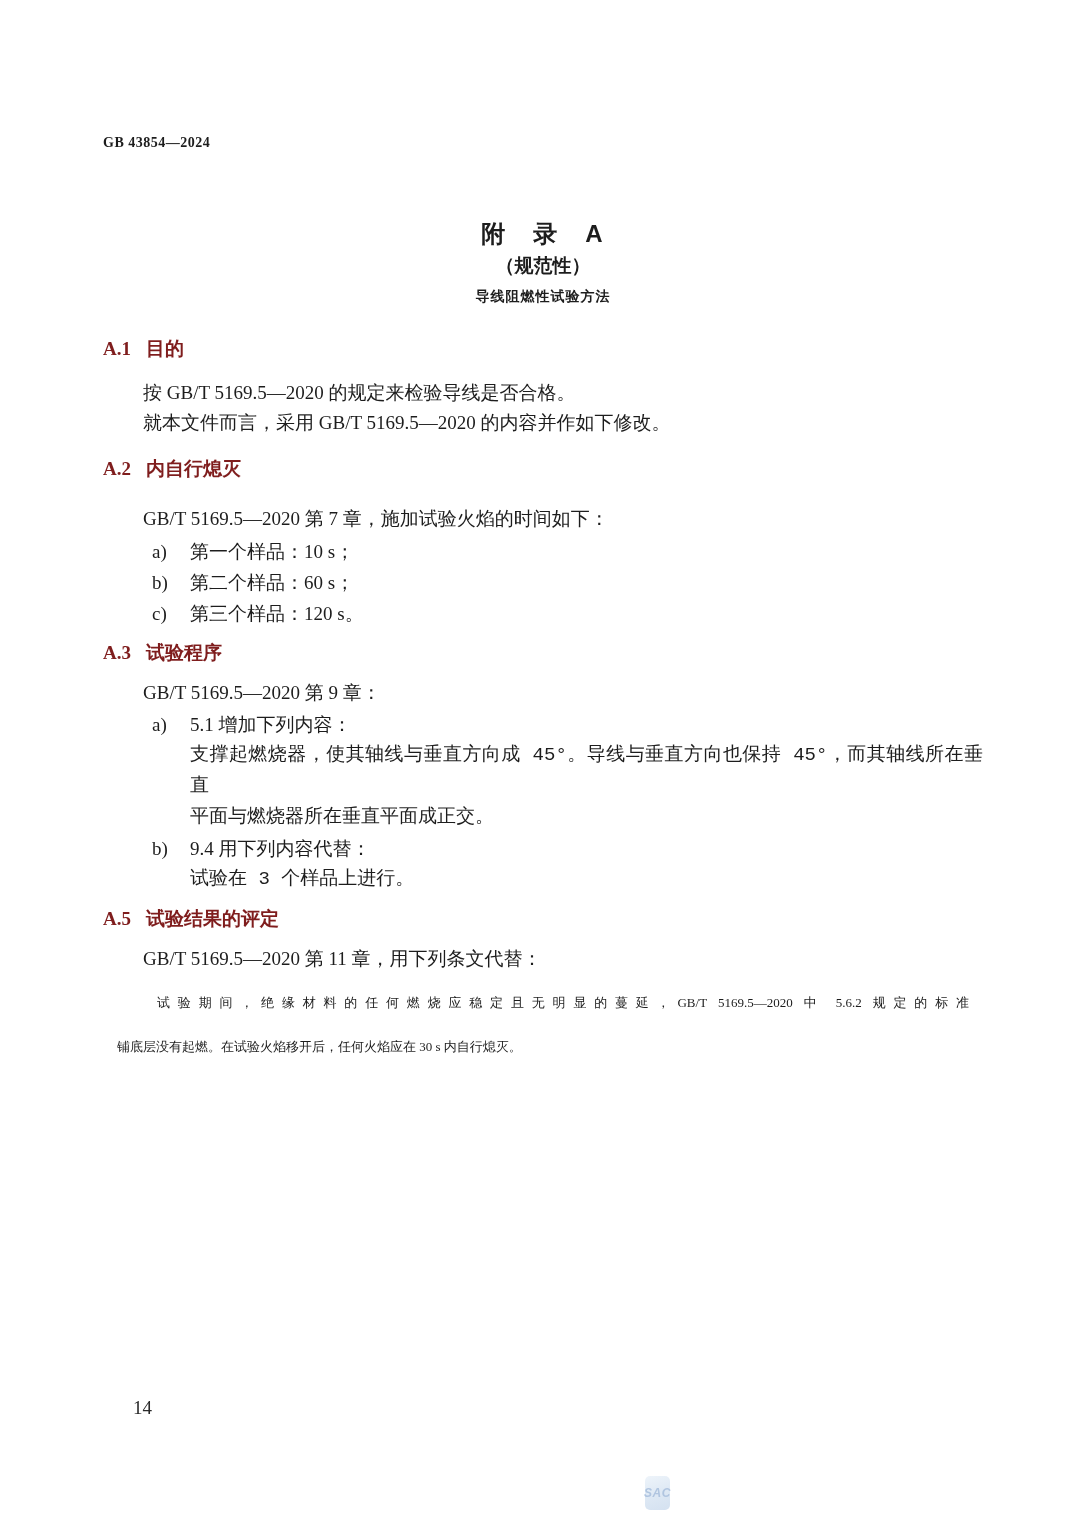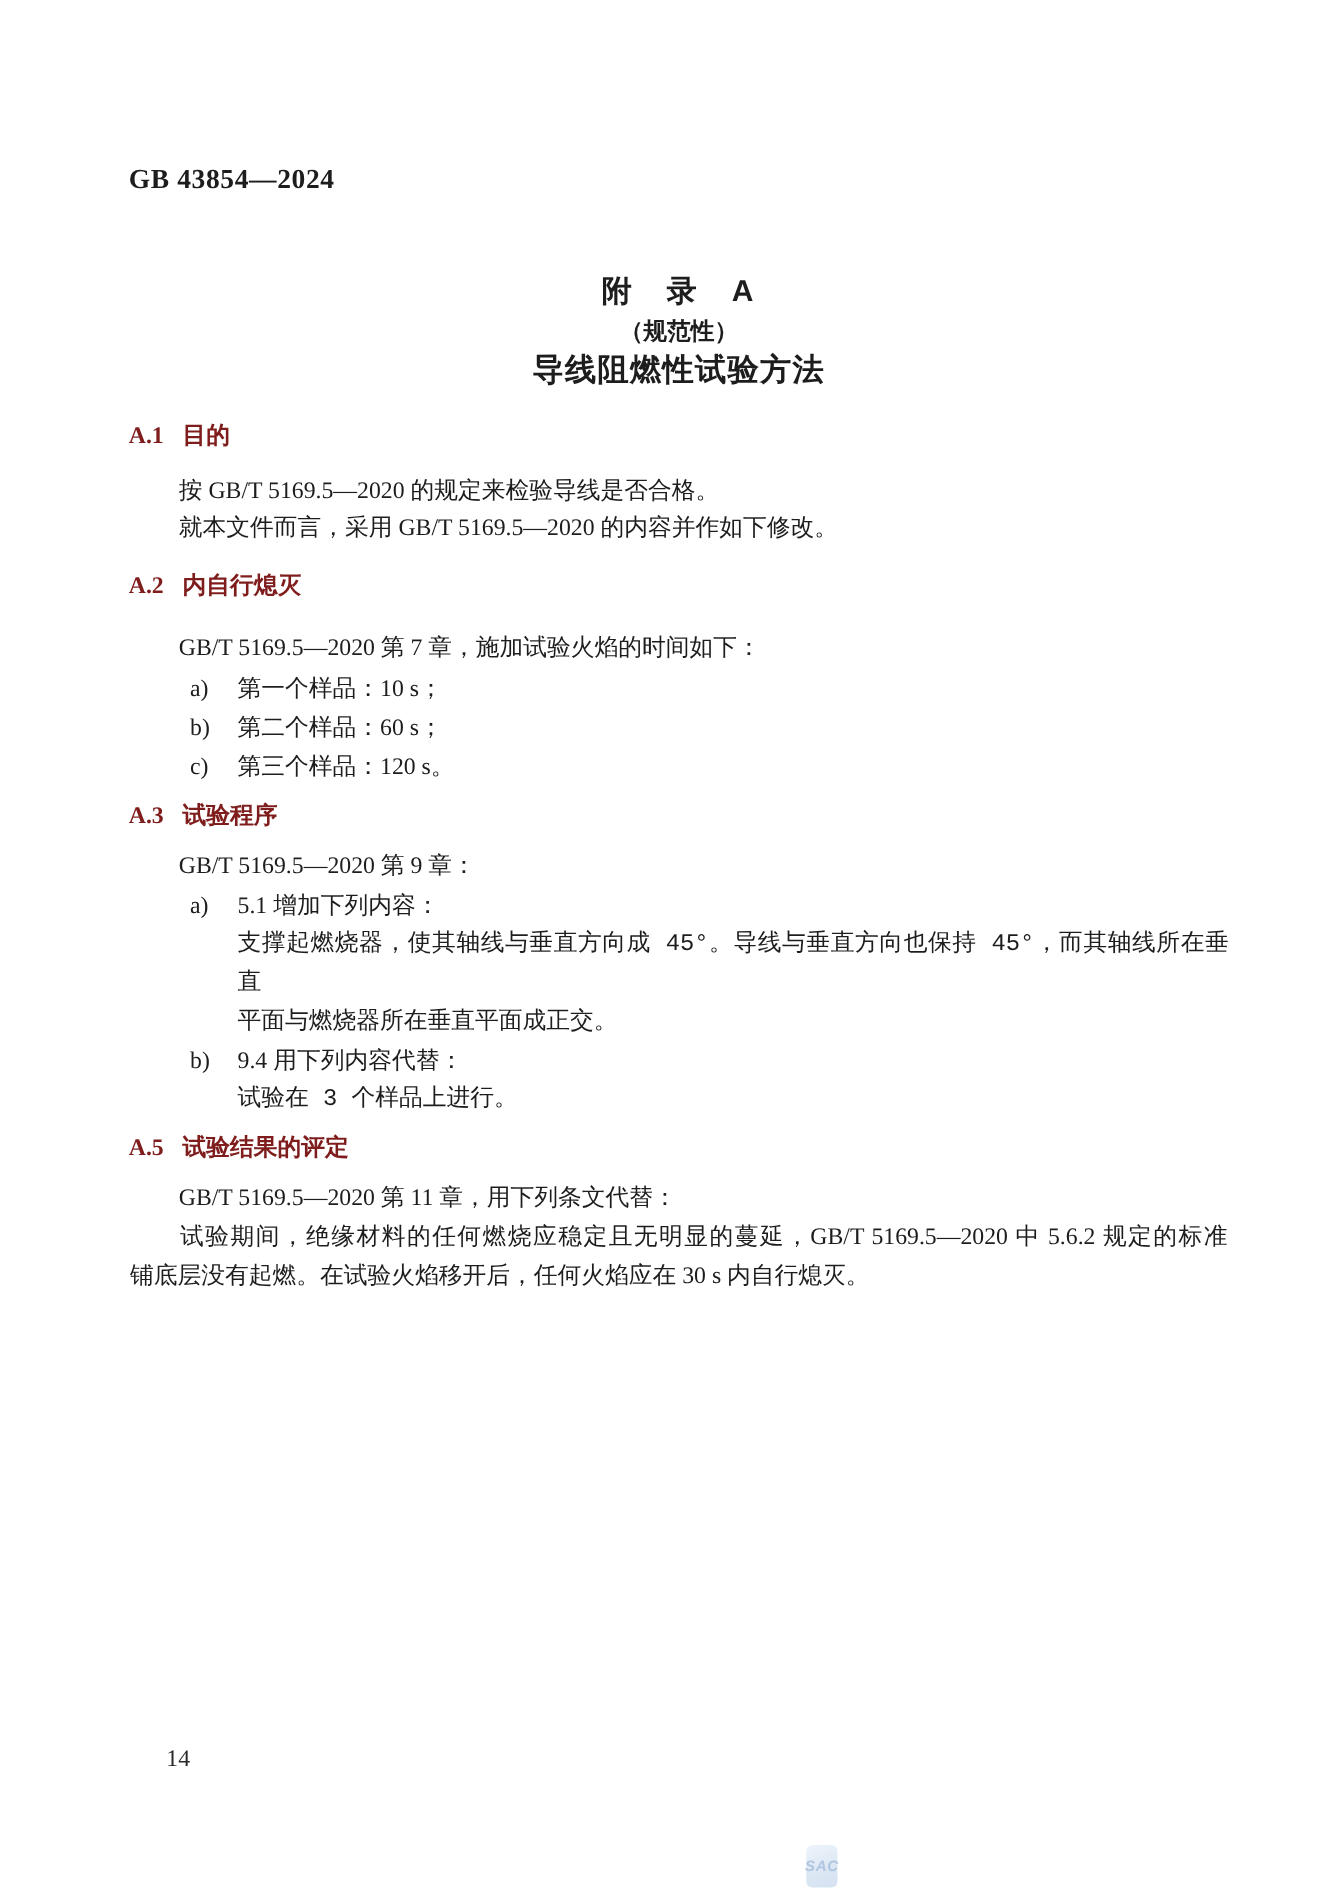--- a/index.html
+++ b/index.html
@@ -12,35 +12,35 @@
     font-family: "Liberation Serif", "DejaVu Serif", serif;
     color: #1d1d1d;
   }
   .content {
     position: absolute;
     left: 103px;
     top: 130px;
     width: 880px;
   }
   .doc-header {
-    font-size: 22px;
+    font-size: 14px;
     font-weight: 700;
     letter-spacing: 0.5px;
     line-height: 26px;
     font-family: "Liberation Serif", "DejaVu Serif", serif;
   }
   .title-block {
     margin-top: 62px;
     text-align: center;
     font-family: "Liberation Sans", "DejaVu Sans", sans-serif;
     font-weight: 700;
   }
   .title-appendix { font-size: 24px; line-height: 32px; letter-spacing: 2px; }
   .title-normative { font-size: 19px; line-height: 31px; }
-  .title-subject { font-size: 25px; line-height: 31px; letter-spacing: 1px; }
+  .title-subject { font-size: 14px; line-height: 31px; letter-spacing: 1px; }
 
   .section-heading {
     font-family: "Liberation Sans", "DejaVu Sans", sans-serif;
     font-weight: 700;
     font-size: 19px;
     line-height: 26px;
     color: #7f1d1d;
   }
   .sec-no {
     font-family: "Liberation Serif", "DejaVu Serif", serif;
@@ -48,23 +48,23 @@
   }
   .paras { margin: 0; }
   .para {
     font-size: 19px;
     line-height: 30px;
     text-indent: 40px;
     margin: 0;
     text-align: justify;
   }
   .pline {
-    font-size: 19px;
+    font-size: 13px;
     line-height: 30px;
-    margin: 1px;
+    margin: 14px;
   }
   .pline.indent { text-indent: 40px; }
   .fill { text-align: justify; text-align-last: justify; }
 
   .list { margin: 0; }
   .list-item {
     display: flex;
     font-size: 19px;
     line-height: 31px;
   }

